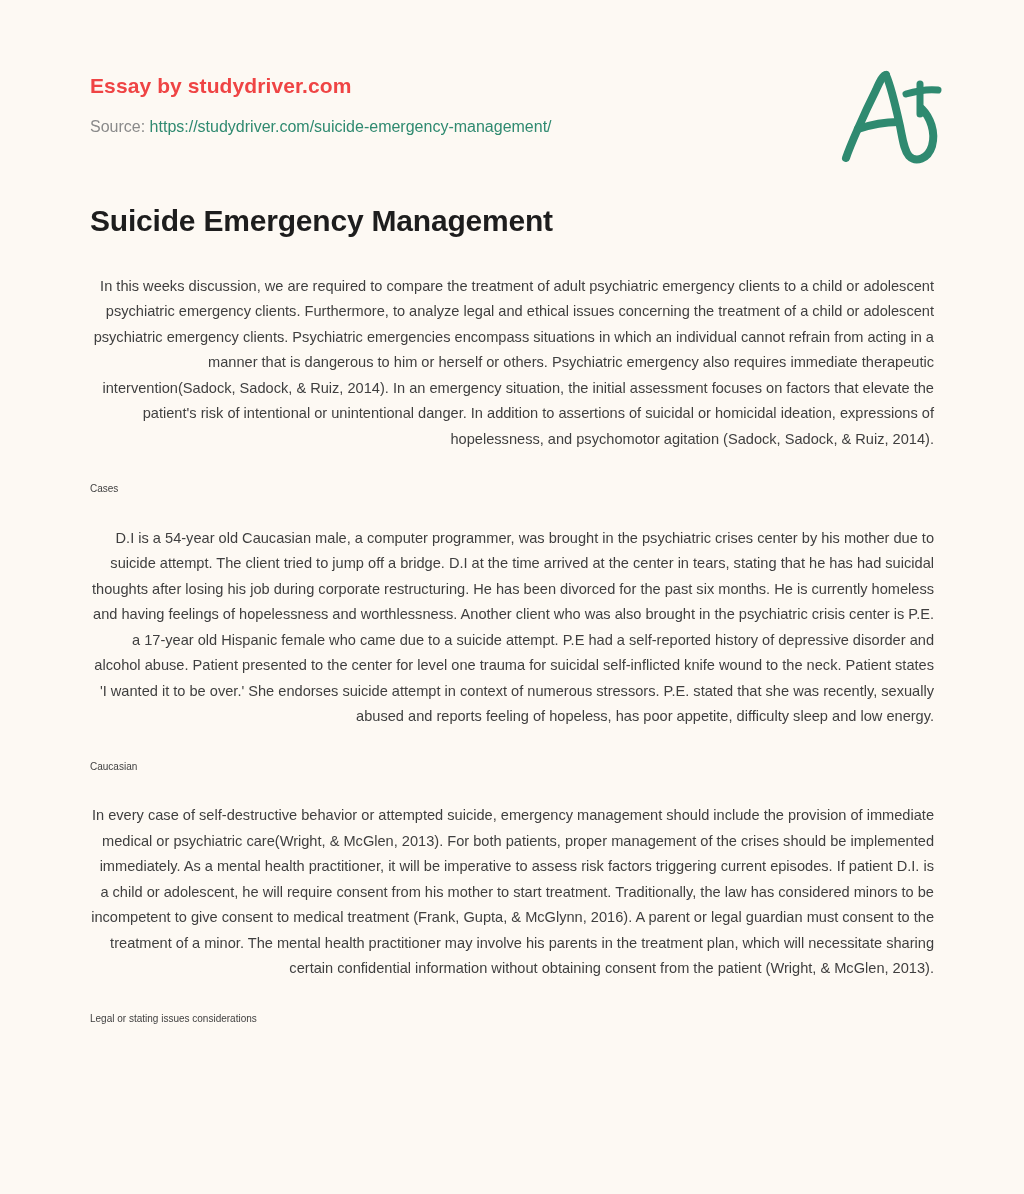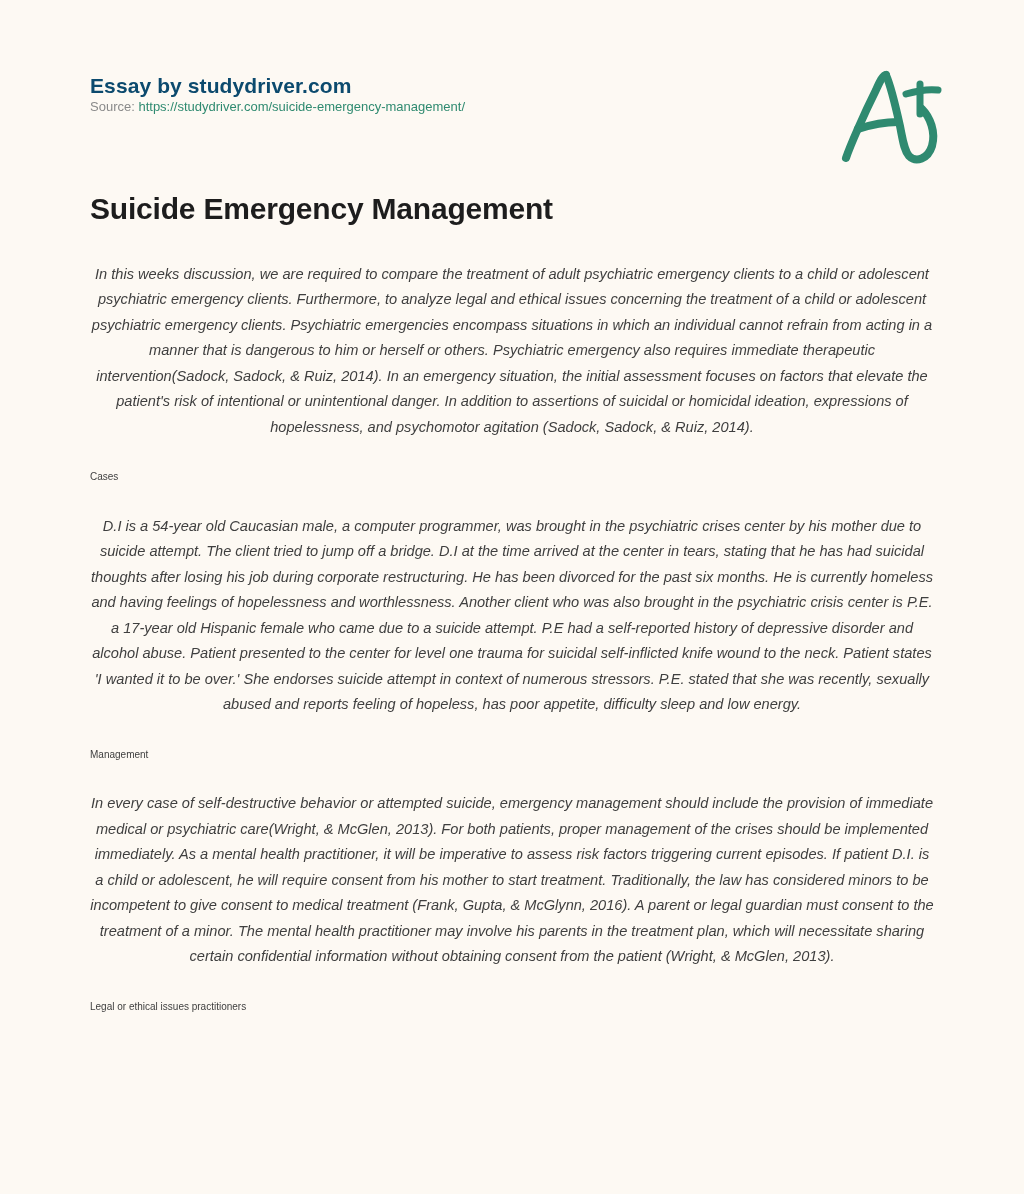--- a/index.html
+++ b/index.html
@@ -27,28 +27,29 @@
   .header {
     position: relative;
     padding: 72px 90px 0 90px;
     box-sizing: border-box;
     height: 190px;
   }
 
   .brand-title {
     font-size: 21px;
     font-weight: bold;
-    color: #0c4a6e;
+    color: #ef4444;
     letter-spacing: 0.1px;
     margin: 0;
     line-height: 1.3;
   }
 
   .source-line {
-    font-size: 13px;
+    margin-top: 18px;
+    font-size: 16px;
     color: #8a8a8a;
     line-height: 1.3;
     white-space: nowrap;
   }
 
   .source-label {
     color: #8a8a8a;
   }
 
   .source-url {
@@ -84,33 +85,33 @@
     line-height: 1.25;
     letter-spacing: -0.2px;
   }
 
   .para {
     font-size: 14.6px;
     line-height: 25.5px;
     color: #3f3f3f;
     margin: 0 0 24px 0;
     max-width: 846px;
-    text-align: center;
-    font-style: italic;
+    text-align: right;
   }
 
   .section-head {
     font-size: 10px;
     line-height: 25.5px;
     color: #3f3f3f;
     margin: 0 0 24px 0;
   }
 
   .clipped {
     overflow: hidden;
+    margin-top: 12px;
   }
 </style>
 </head>
 <body>
 
 <div class="page">
 
   <div class="header">
     <h1 class="brand-title">Essay by studydriver.com</h1>
 
@@ -138,21 +139,21 @@
 
   <div class="article clipped">
     <h2 class="doc-title">Suicide Emergency Management</h2>
 
     <p class="para">In this weeks discussion, we are required to compare the treatment of adult psychiatric emergency clients to a child or adolescent psychiatric emergency clients. Furthermore, to analyze legal and ethical issues concerning the treatment of a child or adolescent psychiatric emergency clients. Psychiatric emergencies encompass situations in which an individual cannot refrain from acting in a manner that is dangerous to him or herself or others. Psychiatric emergency also requires immediate therapeutic intervention(Sadock, Sadock, &amp; Ruiz, 2014). In an emergency situation, the initial assessment focuses on factors that elevate the patient's risk of intentional or unintentional danger. In addition to assertions of suicidal or homicidal ideation, expressions of hopelessness, and psychomotor agitation (Sadock, Sadock, &amp; Ruiz, 2014).</p>
 
     <p class="section-head">Cases</p>
 
     <p class="para">D.I is a 54-year old Caucasian male, a computer programmer, was brought in the psychiatric crises center by his mother due to suicide attempt. The client tried to jump off a bridge. D.I at the time arrived at the center in tears, stating that he has had suicidal thoughts after losing his job during corporate restructuring. He has been divorced for the past six months. He is currently homeless and having feelings of hopelessness and worthlessness. Another client who was also brought in the psychiatric crisis center is P.E. a 17-year old Hispanic female who came due to a suicide attempt. P.E had a self-reported history of depressive disorder and alcohol abuse. Patient presented to the center for level one trauma for suicidal self-inflicted knife wound to the neck. Patient states 'I wanted it to be over.' She endorses suicide attempt in context of numerous stressors. P.E. stated that she was recently, sexually abused and reports feeling of hopeless, has poor appetite, difficulty sleep and low energy.</p>
 
-    <p class="section-head">Management</p>
+    <p class="section-head">Caucasian</p>
 
     <p class="para">In every case of self-destructive behavior or attempted suicide, emergency management should include the provision of immediate medical or psychiatric care(Wright, &amp; McGlen, 2013). For both patients, proper management of the crises should be implemented immediately. As a mental health practitioner, it will be imperative to assess risk factors triggering current episodes. If patient D.I. is a child or adolescent, he will require consent from his mother to start treatment. Traditionally, the law has considered minors to be incompetent to give consent to medical treatment (Frank, Gupta, &amp; McGlynn, 2016). A parent or legal guardian must consent to the treatment of a minor. The mental health practitioner may involve his parents in the treatment plan, which will necessitate sharing certain confidential information without obtaining consent from the patient (Wright, &amp; McGlen, 2013).</p>
 
-    <p class="section-head">Legal or ethical issues practitioners</p>
+    <p class="section-head">Legal or stating issues considerations</p>
 
   </div>
 
 </div>
 
 </body></html>

